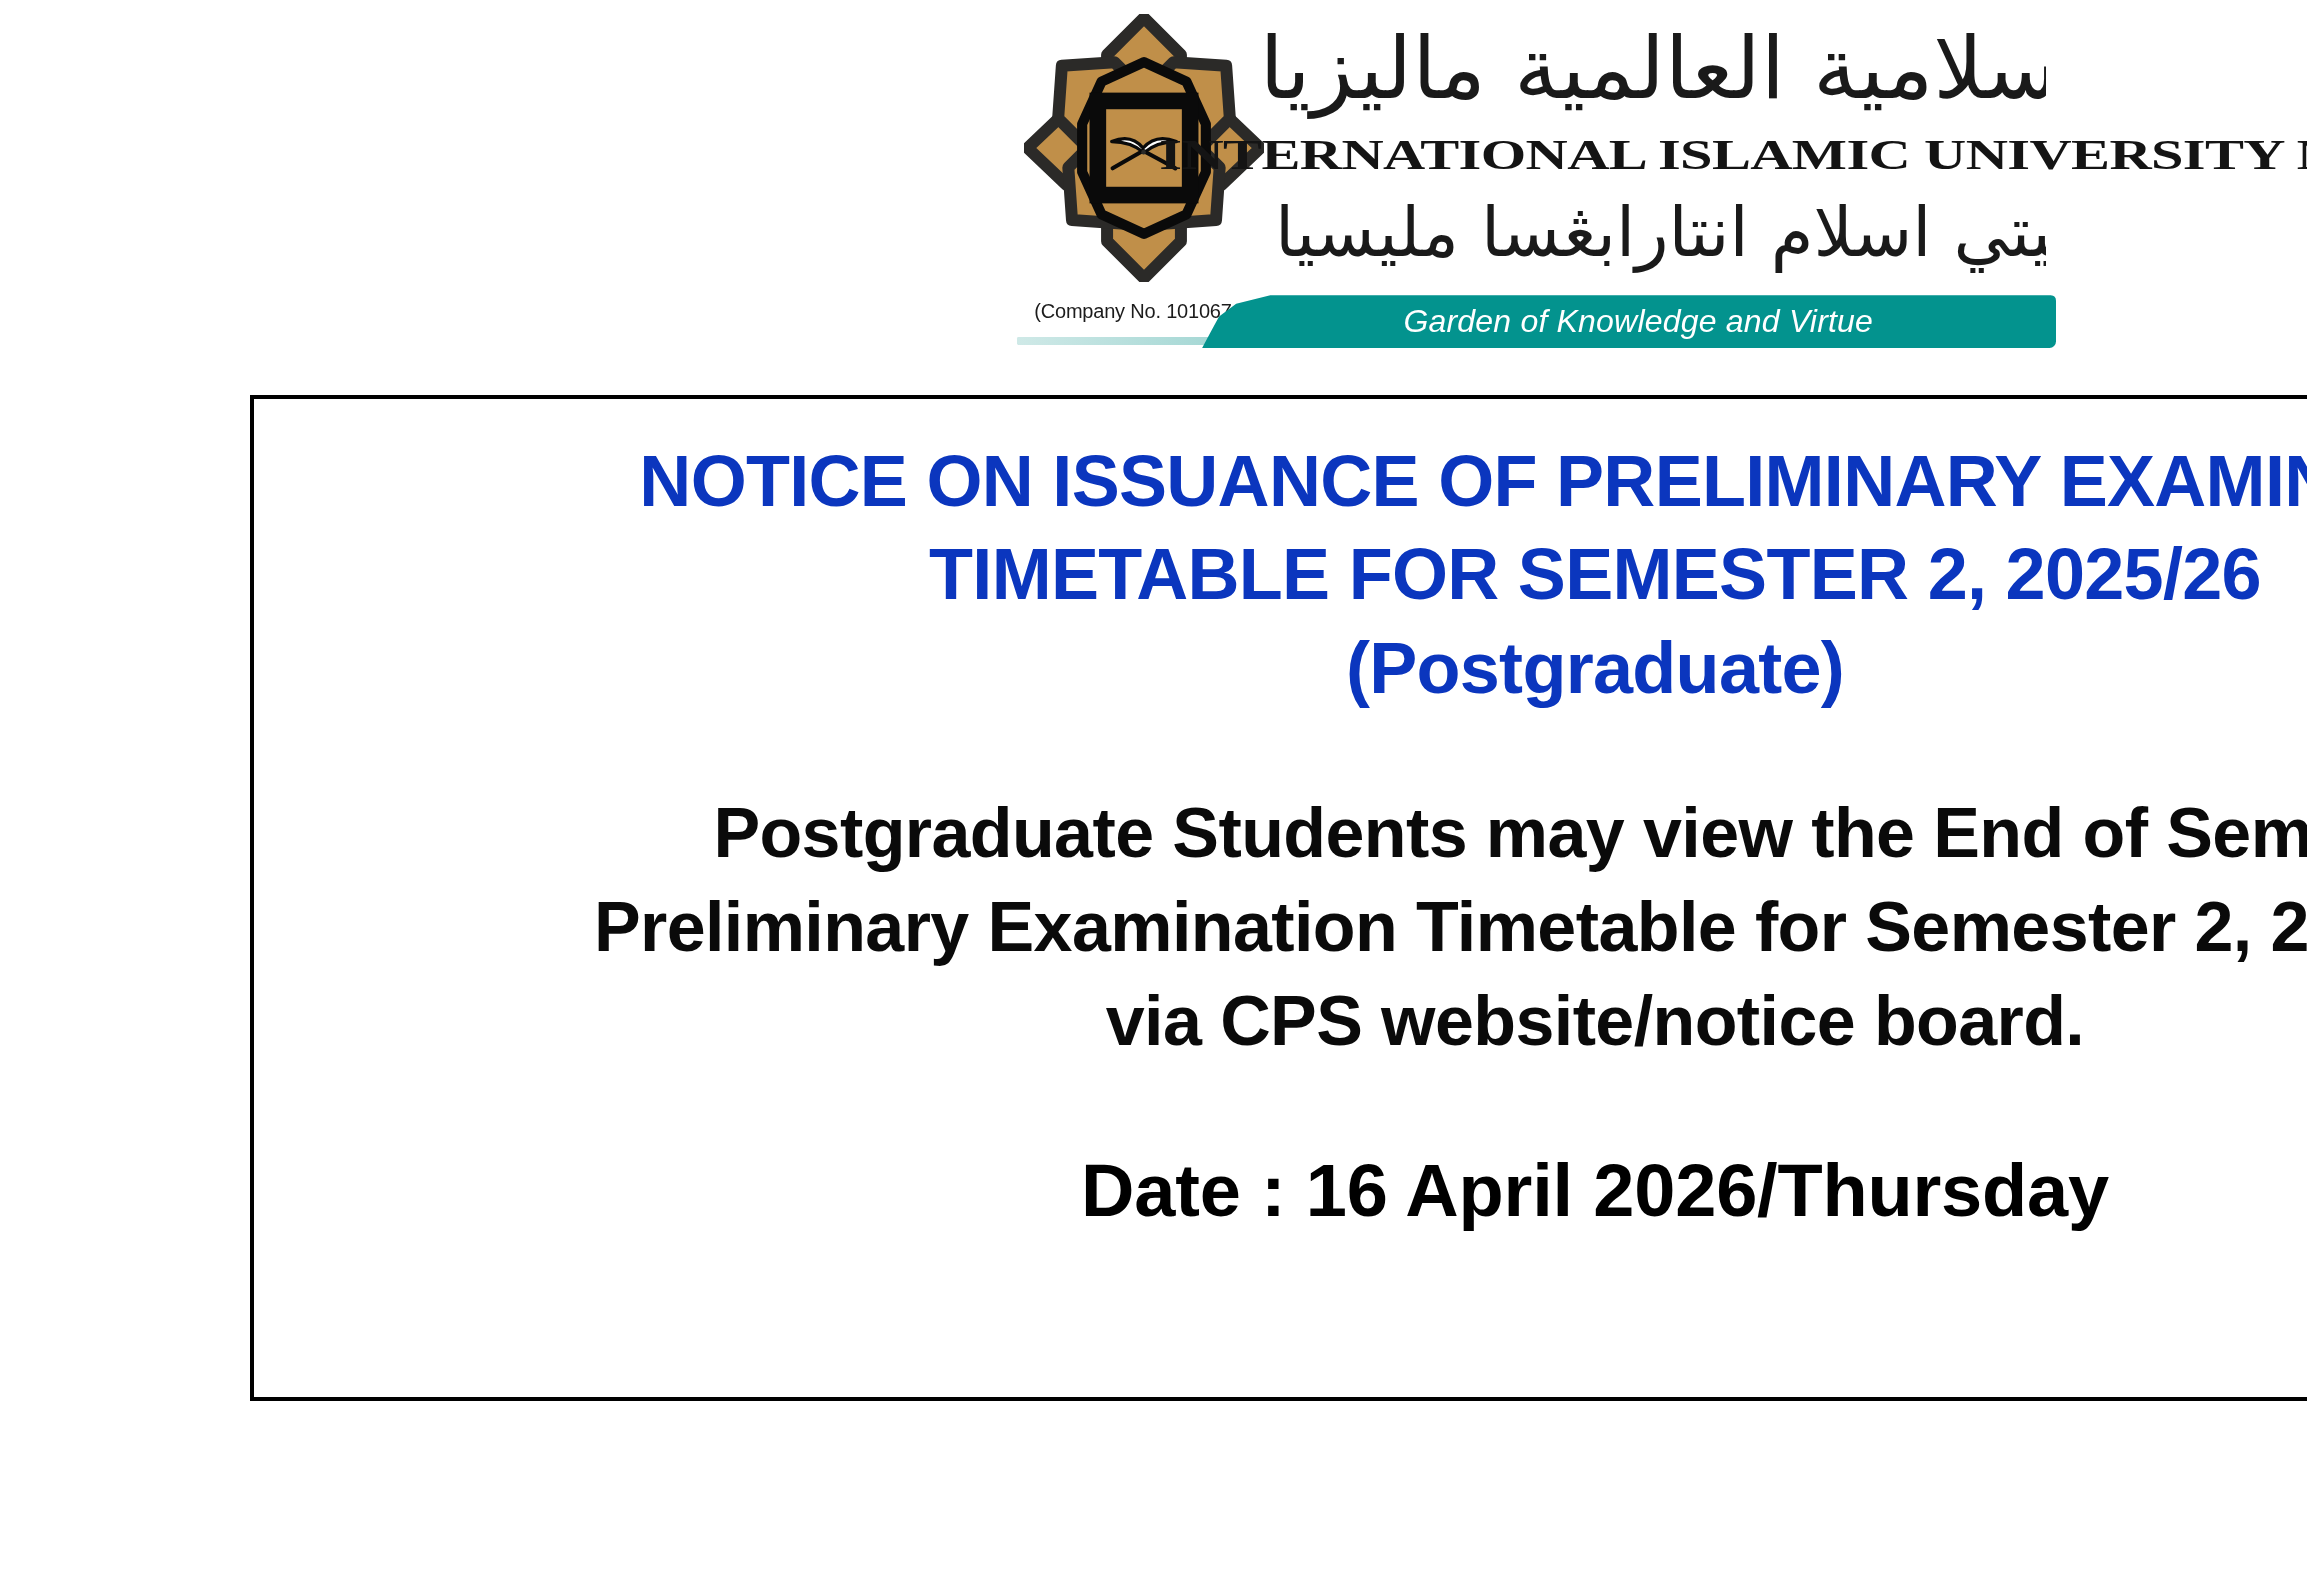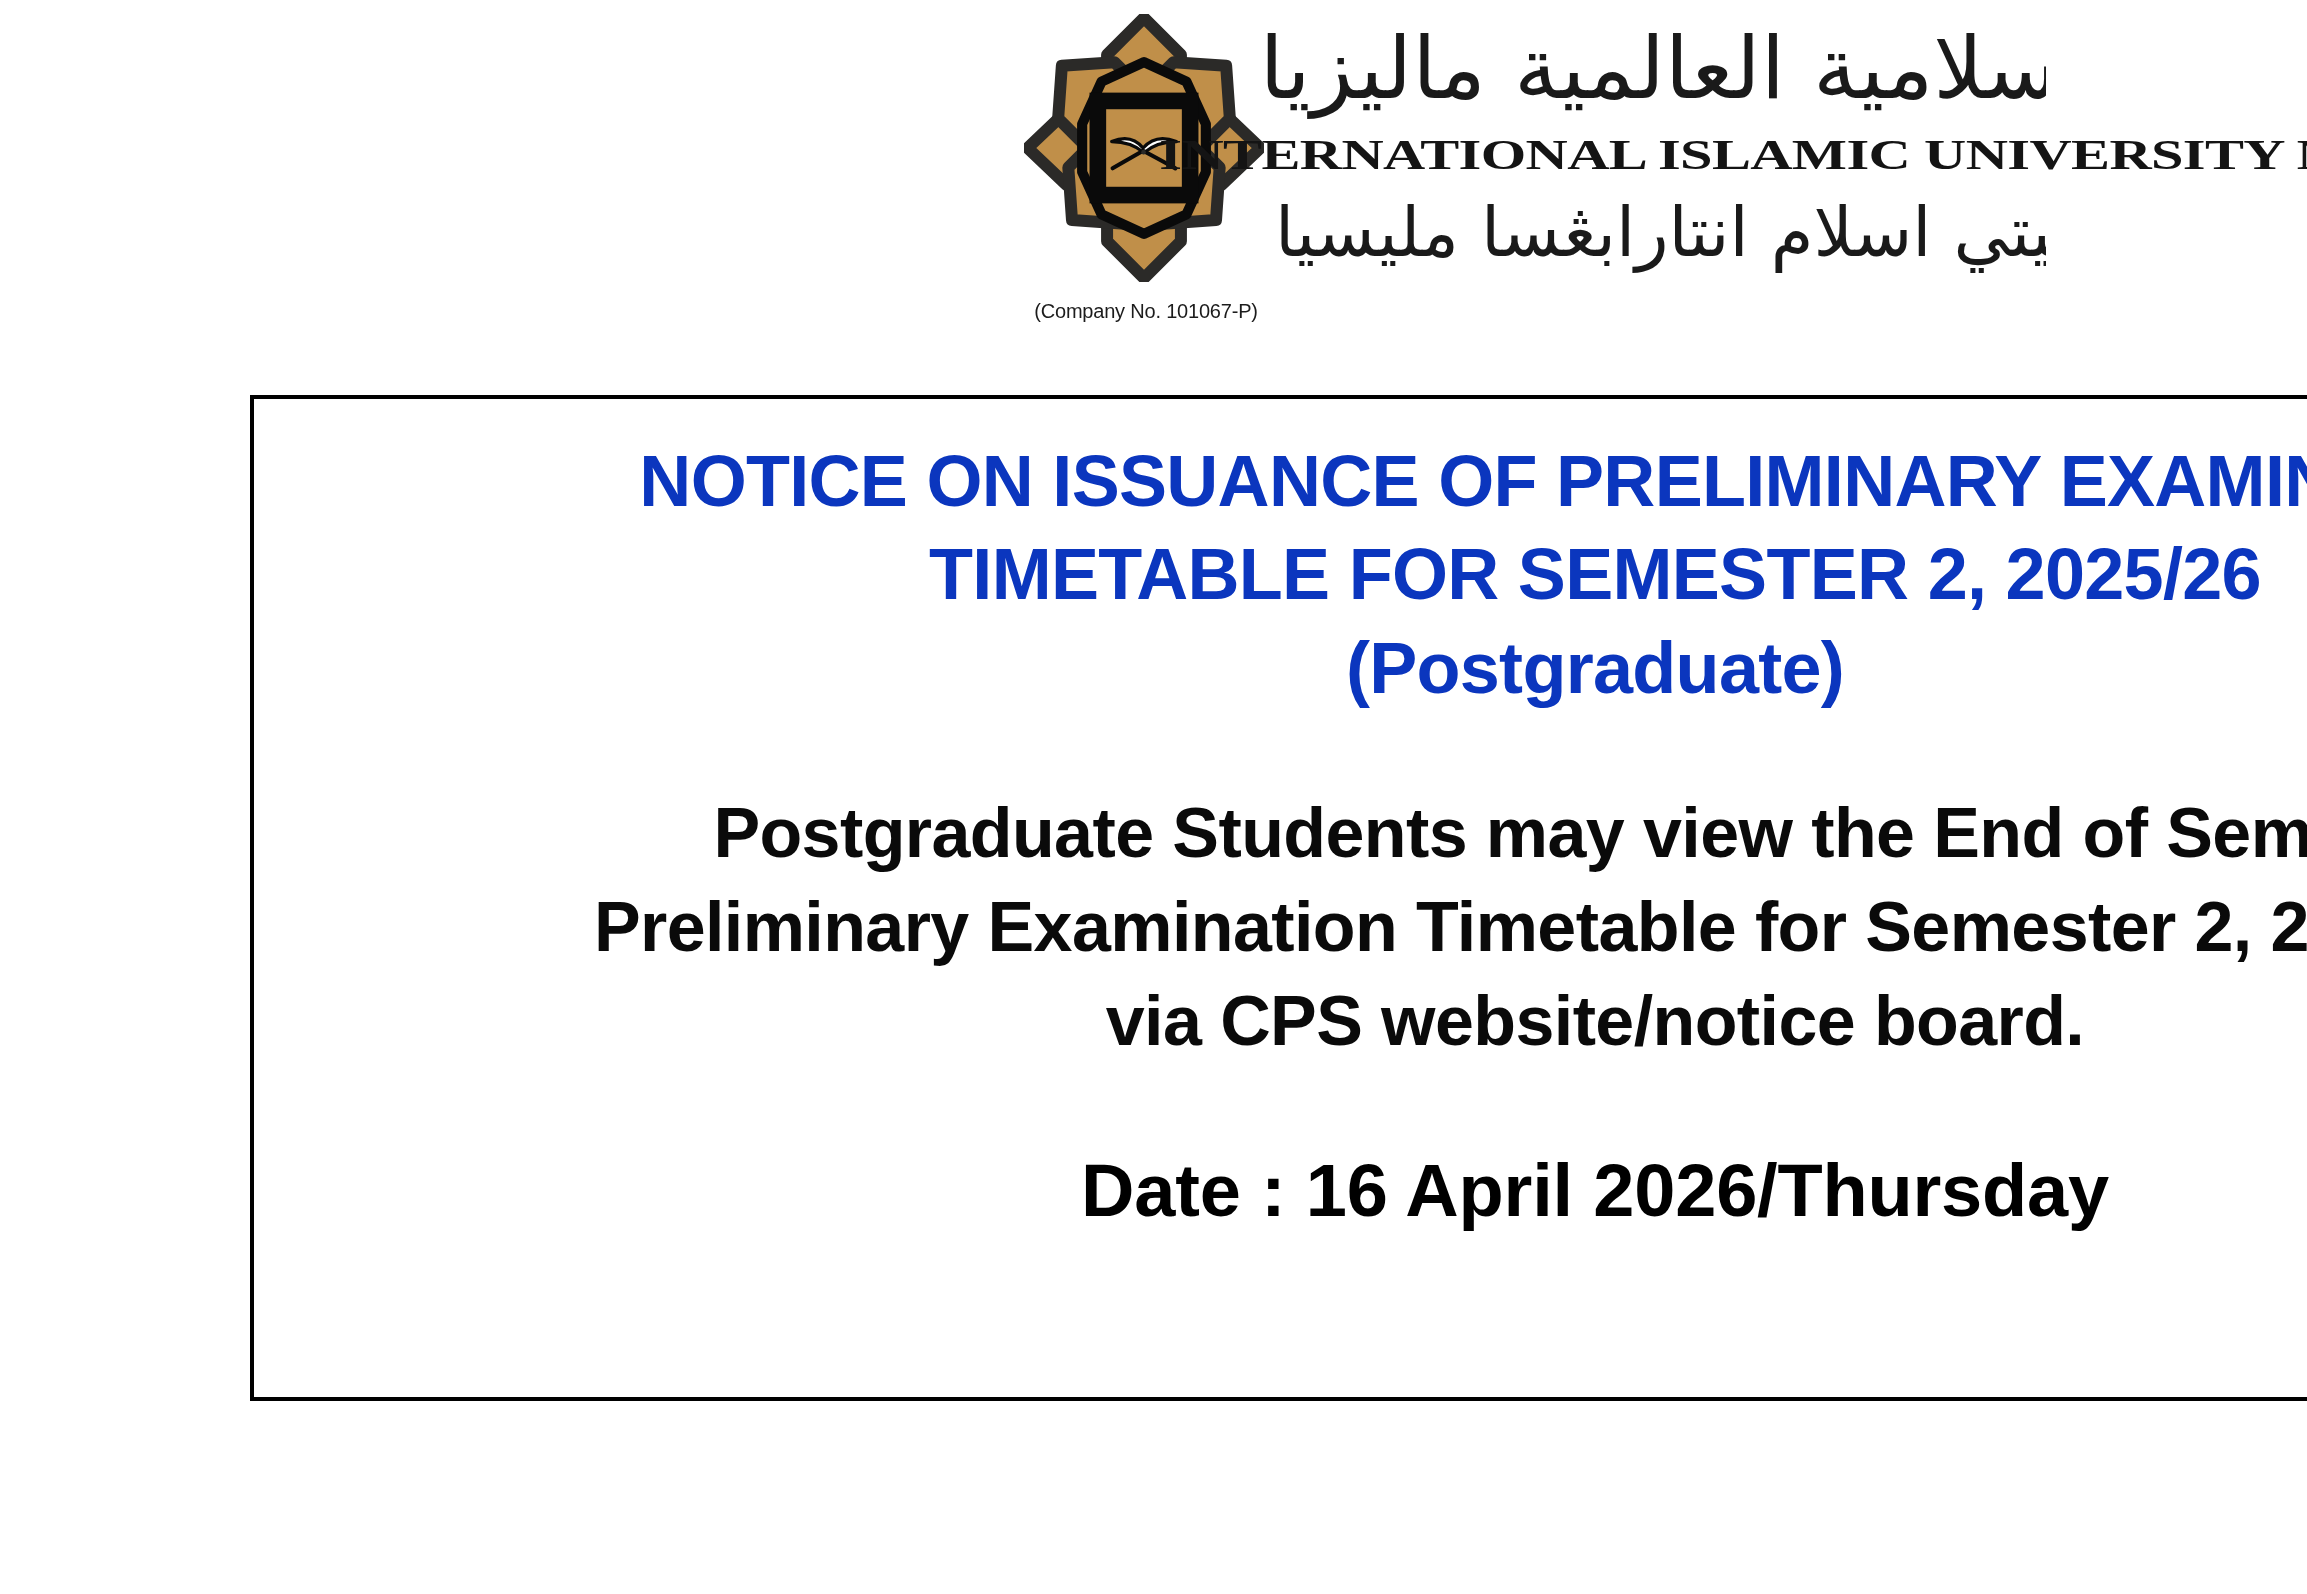--- a/index.html
+++ b/index.html
@@ -197,20 +197,25 @@
     </div>
 
     <div id="company-no">(Company No. 101067-P)</div>
 
     <div id="wordmark">
       <div class="wm-arabic">الجامعة الإسلامية العالمية ماليزيا</div>
       <div class="wm-latin">INTERNATIONAL ISLAMIC UNIVERSITY MALAYSIA</div>
       <div class="wm-jawi">يونيۏرسيتي اسلام انتارابڠسا مليسيا</div>
     </div>
 
+    <div id="ribbon">
+      <div id="ribbon-tail"></div>
+      <div id="ribbon-shape"></div>
+      <div id="ribbon-text">Garden of Knowledge and Virtue</div>
+    </div>
   </div>
 
   <div id="notice-box">
     <div id="notice-inner">
 
       <div id="title-block">
         <div class="title-line">NOTICE ON ISSUANCE OF PRELIMINARY EXAMINATION</div>
         <div class="title-line">TIMETABLE FOR SEMESTER 2, 2025/26</div>
         <div class="title-line">(Postgraduate)</div>
       </div>

